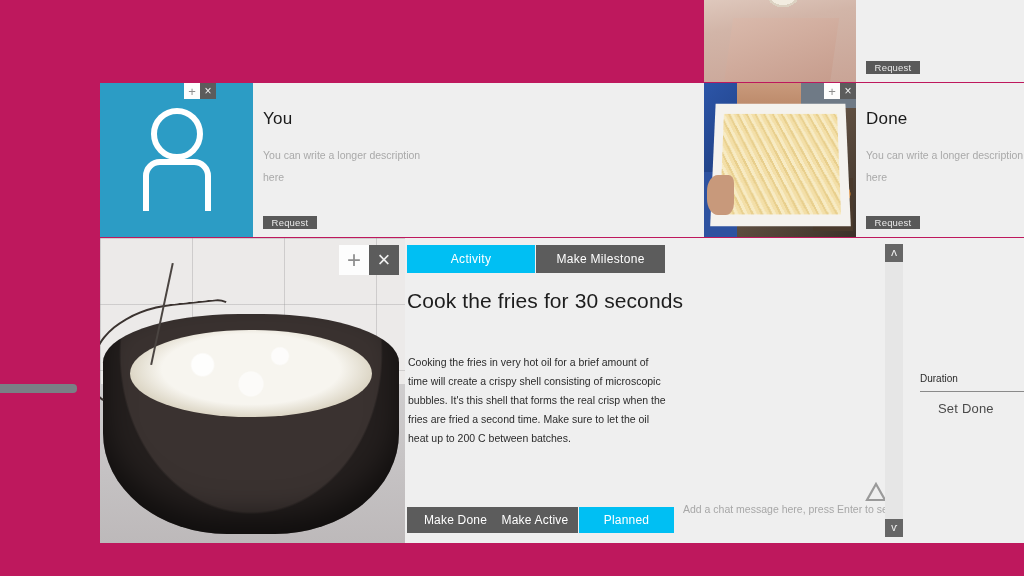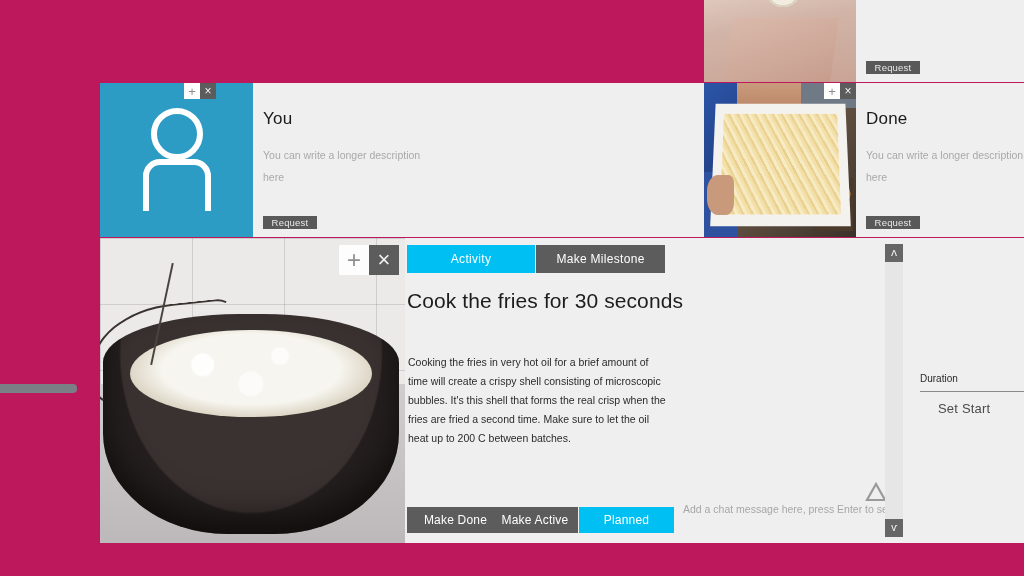--- a/index.html
+++ b/index.html
@@ -368,18 +368,18 @@
     <svg style="position:absolute; left:765px; top:244px;" width="22" height="20" viewBox="0 0 22 20">
       <path d="M11 2 L20 18 L2 18 Z" fill="none" stroke="#9a9a9a" stroke-width="2.2"></path>
     </svg>
 
     <div id="panel-scroll" style="left:785px; top:6px; width:18px; height:293px;"></div>
     <div class="scroll-btn" style="left:785px; top:6px;">ʌ</div>
     <div class="scroll-btn" style="left:785px; top:281px;">ѵ</div>
 
     <div id="duration-label" style="left:820px; top:135px;">Duration</div>
     <div id="duration-rule" style="left:820px; top:153px; width:104px;"></div>
-    <div id="set-start" style="left:838px; top:163px;">Set Start</div>
+    <div id="set-start" style="left:838px; top:163px;">Set Done</div>
   </div>
 
   <div id="left-scroll-handle" style="left:-6px; top:384px; width:83px; height:9px;"></div>
 
 </div>
 
 </body></html>

